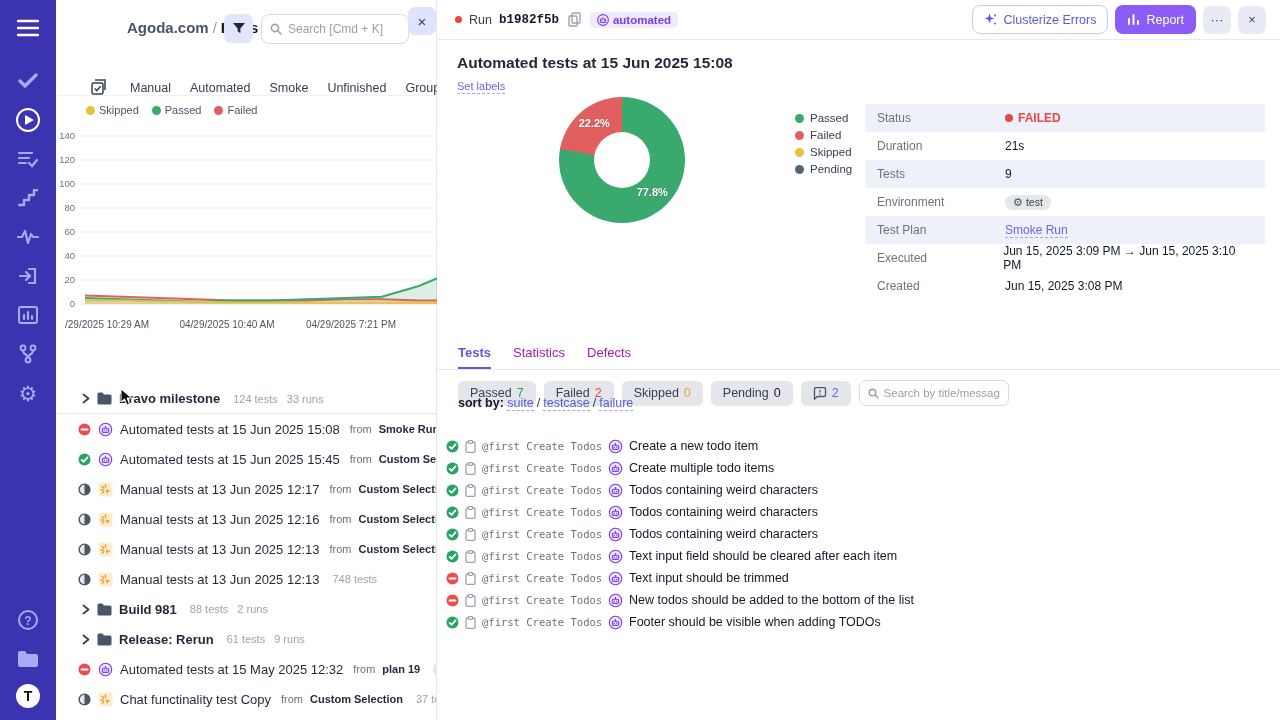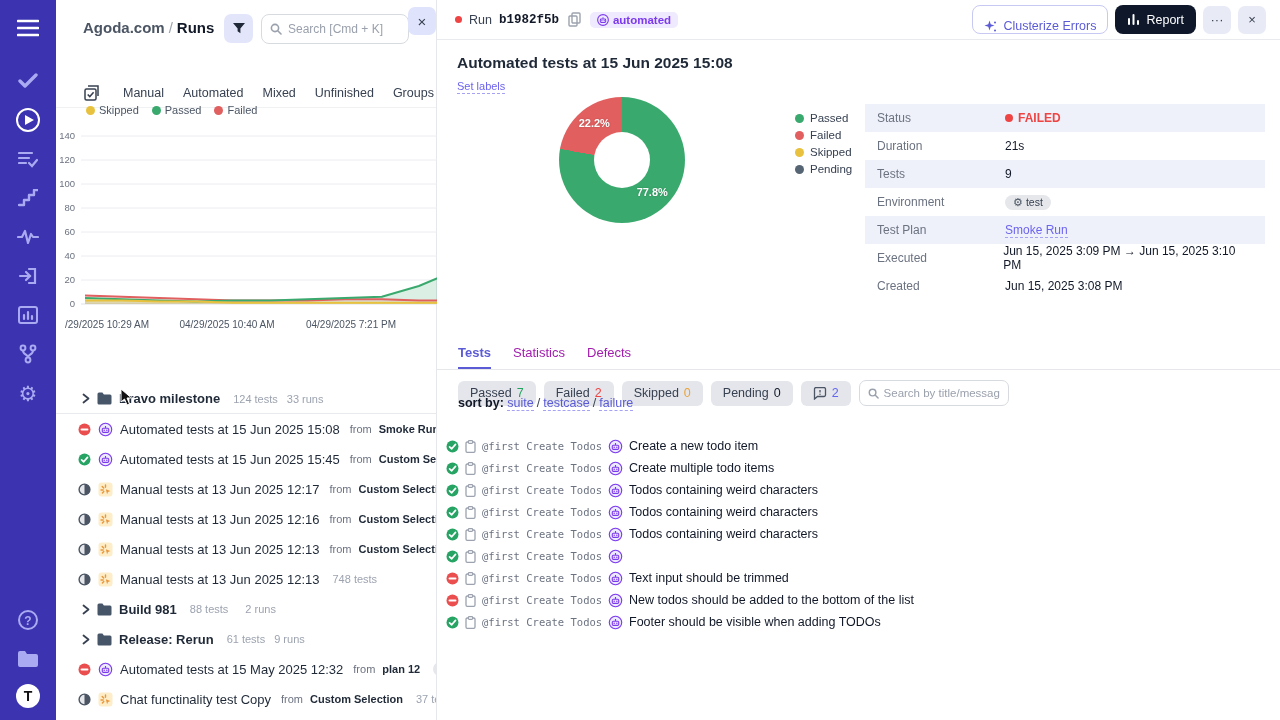--- a/index.html
+++ b/index.html
@@ -16,34 +16,34 @@
   .sb-spacer { flex:1; }
   .sb-gear { font-size:21px; line-height:1; color:#a9aaf2; }
   .t-logo { width:24px; height:24px; border-radius:50%; background:#fff; color:#111;
     font-weight:bold; font-size:14px; display:flex; align-items:center; justify-content:center; }
 
   
   .left-panel { position:absolute; left:56px; top:0; width:381px; height:720px; background:#fff;
     border-right:1px solid #e5e7eb; }
   .lp-header { position:absolute; left:0; top:0; width:100%; height:58px; }
   .breadcrumb { position:absolute; left:27px; top:19px; font-size:15px; font-weight:bold; white-space:nowrap; }
-  .breadcrumb .proj { color:#4b5563; }
+  .breadcrumb .proj { color:#4b5563;margin-left:44px; }
   .breadcrumb .sep { color:#9ca3af; font-weight:normal; padding:0 4px; }
   .breadcrumb .page { color:#111827; }
   .filter-btn { position:absolute; left:168px; top:14px; width:29px; height:29px; background:#e3e6fb;
     border:none; border-radius:7px; display:flex; align-items:center; justify-content:center; cursor:pointer; }
   .lp-search { position:absolute; left:205px; top:14px; width:148px; height:30px; border:1px solid #d7dbe0;
     border-radius:8px; display:flex; align-items:center; padding:0 8px; background:#fff; }
   .lp-search input { border:none; outline:none; width:100%; font-size:12px; color:#374151; margin-left:6px;
     font-family:"Liberation Sans", sans-serif; }
   .lp-search input::placeholder { color:#9aa1ac; }
   .lp-close { position:absolute; left:352px; top:7px; width:28px; height:28px; background:#dfe3fb;
     border:none; border-radius:7px; font-size:15px; color:#374151; cursor:pointer; }
-  .lp-tabs { position:absolute; left:0; top:78px; width:100%; height:30px; display:flex; align-items:center;
-    padding-left:28px; gap:19px; border-bottom:1px solid #f0f1f3; }
+  .lp-tabs { position:absolute; left:0; top:66px; width:100%; height:30px; display:flex; align-items:flex-end;
+    padding-left:35px; gap:19px; border-bottom:1px solid #f0f1f3; }
   .lp-tab { font-size:12.5px; color:#374151; cursor:pointer; white-space:nowrap; }
   .lp-tabs .multi-icon { margin-right:4px; display:flex; cursor:pointer; }
 
   .lp-legend { position:absolute; left:30px; top:104px; display:flex; gap:13px; align-items:center; }
   .lg-item { display:flex; align-items:center; gap:4px; font-size:11px; color:#4b5563; }
   .lg-dot { width:9px; height:9px; border-radius:50%; display:inline-block; }
 
   .lp-chart { position:absolute; left:0; top:118px; width:381px; height:222px; overflow:hidden; }
 
   .runs-list { position:absolute; left:0; top:384px; width:100%; }
@@ -65,25 +65,25 @@
   .right-panel { position:absolute; left:437px; top:0; width:843px; height:720px; background:#fff; }
   .rp-topbar { position:absolute; left:0; top:0; width:100%; height:40px; border-bottom:1px solid #e8eaee;
     display:flex; align-items:center; padding:0 14px 0 18px; gap:7px; }
   .red-dot { width:7px; height:7px; border-radius:50%; background:#ef4444; }
   .run-label { font-size:12.5px; color:#374151; }
   .run-id { font-size:12.5px; font-weight:bold; color:#111827;font-family:Liberation Mono, monospace; }
   .copy-btn { background:none; border:none; display:flex; cursor:pointer; padding:0 2px; }
   .auto-badge { display:inline-flex; align-items:center; gap:4px; background:#efeafe; border-radius:5px;
     padding:2px 7px; font-size:11.5px; color:#7c3aed; font-weight:bold; cursor:pointer; }
   .tb-spacer { flex:1; }
-  .btn-clusterize { display:inline-flex; align-items:flex-end; gap:6px; height:29px; padding:0 11px;
+  .btn-clusterize { display:inline-flex; align-items:center; gap:6px; height:29px; padding:0 11px;
     border:1px solid #c7c9f2; background:#fff; color:#5b5bd6; font-size:12.5px; border-radius:8px;
     cursor:pointer; font-family:"Liberation Sans", sans-serif; }
   .btn-report { display:inline-flex; align-items:center; gap:6px; height:29px; padding:0 12px;
-    border:none; background:#0f172a; color:#fff; font-size:12.5px; border-radius:8px; cursor:pointer;
+    border:none; background:#8b5cf6; color:#fff; font-size:12.5px; border-radius:8px; cursor:pointer;
     font-family:"Liberation Sans", sans-serif; }
   .btn-sq { width:28px; height:28px; border:none; background:#e8eaf6; border-radius:7px; color:#374151;
     font-size:13px; cursor:pointer; line-height:1; }
 
   .rp-title { position:absolute; left:20px; top:54px; font-size:15.5px; font-weight:bold; color:#1f2937; }
   .set-labels { position:absolute; left:20px; top:80px; font-size:11px; color:#6c63f0; cursor:pointer;
     border-bottom:1px dashed #a5a1f5; padding-bottom:1px; }
 
   .donut-wrap { position:absolute; left:122px; top:97px; width:126px; height:126px; }
   .donut { width:126px; height:126px; border-radius:50%; }
@@ -256,21 +256,21 @@
         <svg width="16" height="16" viewBox="0 0 16 16">
             <g fill="none" stroke="#374151" stroke-width="1.5">
               <path d="M4 1 h10 v10"></path>
               <rect x="1" y="4" width="11" height="11" rx="1.5"></rect>
               <polyline points="3.7,9.4 5.8,11.6 9.6,7.2"></polyline>
             </g>
           </svg>
       </span>
       <span class="lp-tab">Manual</span>
       <span class="lp-tab">Automated</span>
-      <span class="lp-tab">Mixed</span>
+      <span class="lp-tab">Smoke</span>
       <span class="lp-tab">Unfinished</span>
       <span class="lp-tab">Groups</span>
     </div>
 
     <div class="lp-legend">
       <span class="lg-item">
           <span class="lg-dot" style="background:#e8c23f"></span>
           <span>Skipped</span>
         </span>
       <span class="lg-item">
@@ -468,21 +468,21 @@
               <polyline points="1.5,1.5 6.5,5.5 1.5,9.5" fill="none" stroke="#374151" stroke-width="1.8" stroke-linecap="round" stroke-linejoin="round"></polyline>
             </svg>
           </span>
           <span>
             <svg width="15" height="13" viewBox="0 0 15 13">
               <path d="M0.5 2 a1.5 1.5 0 0 1 1.5-1.5 h3.4 l1.5 2 h6.1 a1.5 1.5 0 0 1 1.5 1.5 v7 a1.5 1.5 0 0 1 -1.5 1.5 h-11 a1.5 1.5 0 0 1 -1.5 -1.5 z" fill="#475569"></path>
             </svg>
           </span>
           <span class="run-title" style="font-weight:bold">Build 981</span>
           <span class="run-meta">88 tests</span>
-          <span class="run-meta" style="margin-left:10px">2 runs</span>
+          <span class="run-meta" style="margin-left:2px">2 runs</span>
         </div>
         <div class="run-row folder">
           <span>
             <svg width="8" height="11" viewBox="0 0 8 11">
               <polyline points="1.5,1.5 6.5,5.5 1.5,9.5" fill="none" stroke="#374151" stroke-width="1.8" stroke-linecap="round" stroke-linejoin="round"></polyline>
             </svg>
           </span>
           <span>
             <svg width="15" height="13" viewBox="0 0 15 13">
               <path d="M0.5 2 a1.5 1.5 0 0 1 1.5-1.5 h3.4 l1.5 2 h6.1 a1.5 1.5 0 0 1 1.5 1.5 v7 a1.5 1.5 0 0 1 -1.5 1.5 h-11 a1.5 1.5 0 0 1 -1.5 -1.5 z" fill="#475569"></path>
@@ -504,21 +504,21 @@
               <circle cx="7.5" cy="7.5" r="7" fill="#ede9fe"></circle>
               <circle cx="7.5" cy="7.5" r="6.2" fill="none" stroke="#7c3aed" stroke-width="1.1"></circle>
               <rect x="4.3" y="6.2" width="6.4" height="4.2" rx="1.1" fill="none" stroke="#7c3aed" stroke-width="1.1"></rect>
               <line x1="7.5" y1="6" x2="7.5" y2="4" stroke="#7c3aed" stroke-width="1.1"></line>
               <circle cx="6.2" cy="8.2" r="0.75" fill="#7c3aed"></circle>
               <circle cx="8.8" cy="8.2" r="0.75" fill="#7c3aed"></circle>
             </svg>
           </span>
           <span class="run-title">Automated tests at 15 May 2025 12:32</span>
           <span class="run-from">from</span>
-          <span class="run-source">plan 12</span>
+          <span class="run-source">plan 19</span>
           <span class="env-pill">test</span>
         </div>
         <div class="run-row">
           <span>
             <svg width="13" height="13" viewBox="0 0 13 13">
               <circle cx="6.5" cy="6.5" r="5.4" fill="#e5e7eb" stroke="#4b5563" stroke-width="1.4"></circle>
               <path d="M6.5 1.1 A5.4 5.4 0 0 1 6.5 11.9 Z" fill="#4b5563"></path>
             </svg>
           </span>
           <span>
@@ -862,20 +862,21 @@
           <span>
             <svg width="15" height="15" viewBox="0 0 15 15">
               <circle cx="7.5" cy="7.5" r="7" fill="#ede9fe"></circle>
               <circle cx="7.5" cy="7.5" r="6.2" fill="none" stroke="#7c3aed" stroke-width="1.1"></circle>
               <rect x="4.3" y="6.2" width="6.4" height="4.2" rx="1.1" fill="none" stroke="#7c3aed" stroke-width="1.1"></rect>
               <line x1="7.5" y1="6" x2="7.5" y2="4" stroke="#7c3aed" stroke-width="1.1"></line>
               <circle cx="6.2" cy="8.2" r="0.75" fill="#7c3aed"></circle>
               <circle cx="8.8" cy="8.2" r="0.75" fill="#7c3aed"></circle>
             </svg>
           </span>
+          <span class="test-title">Text input field should be cleared after each item</span>
         </div>
         <div class="test-row">
           <span>
             <svg width="13" height="13" viewBox="0 0 13 13">
               <circle cx="6.5" cy="6.5" r="6" fill="#ea4e4e"></circle>
               <line x1="3.5" y1="6.5" x2="9.5" y2="6.5" stroke="#fff" stroke-width="1.9" stroke-linecap="round"></line>
             </svg>
           </span>
           <span>
             <svg width="11" height="13" viewBox="0 0 11 13">

